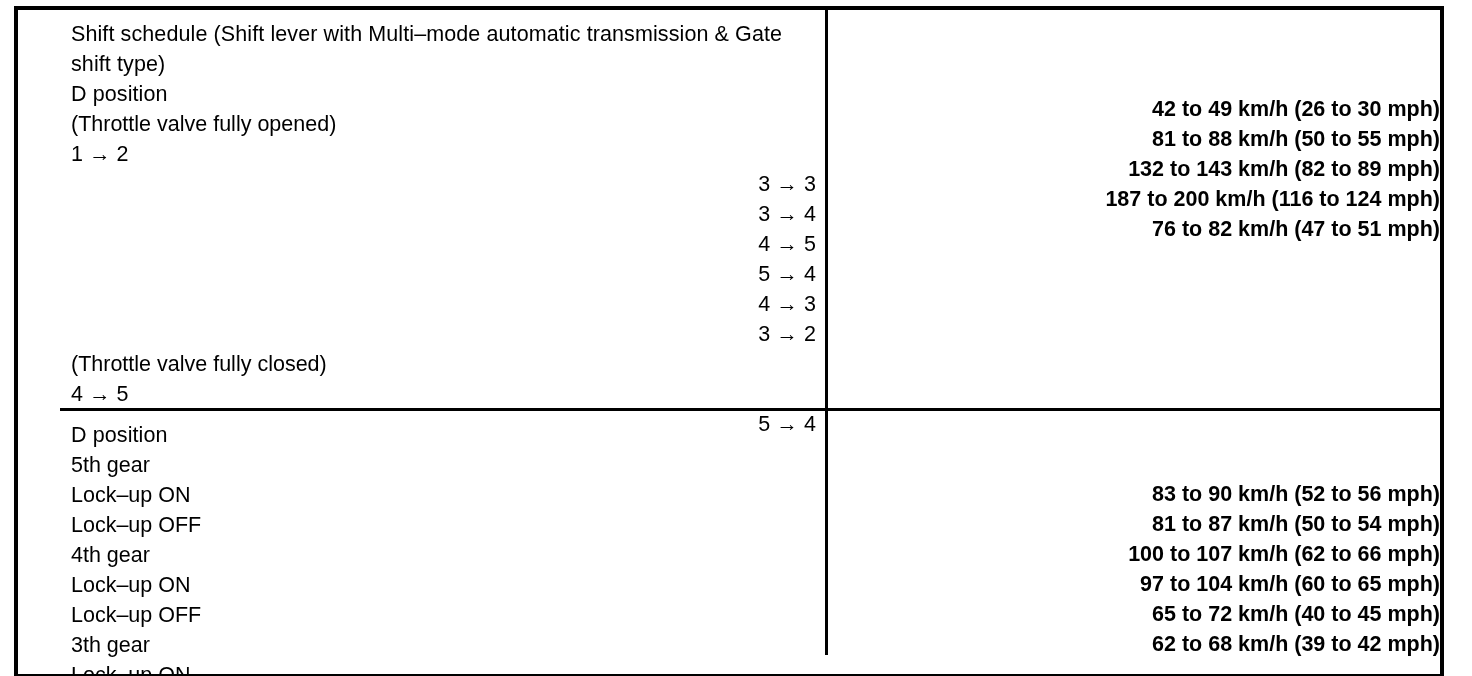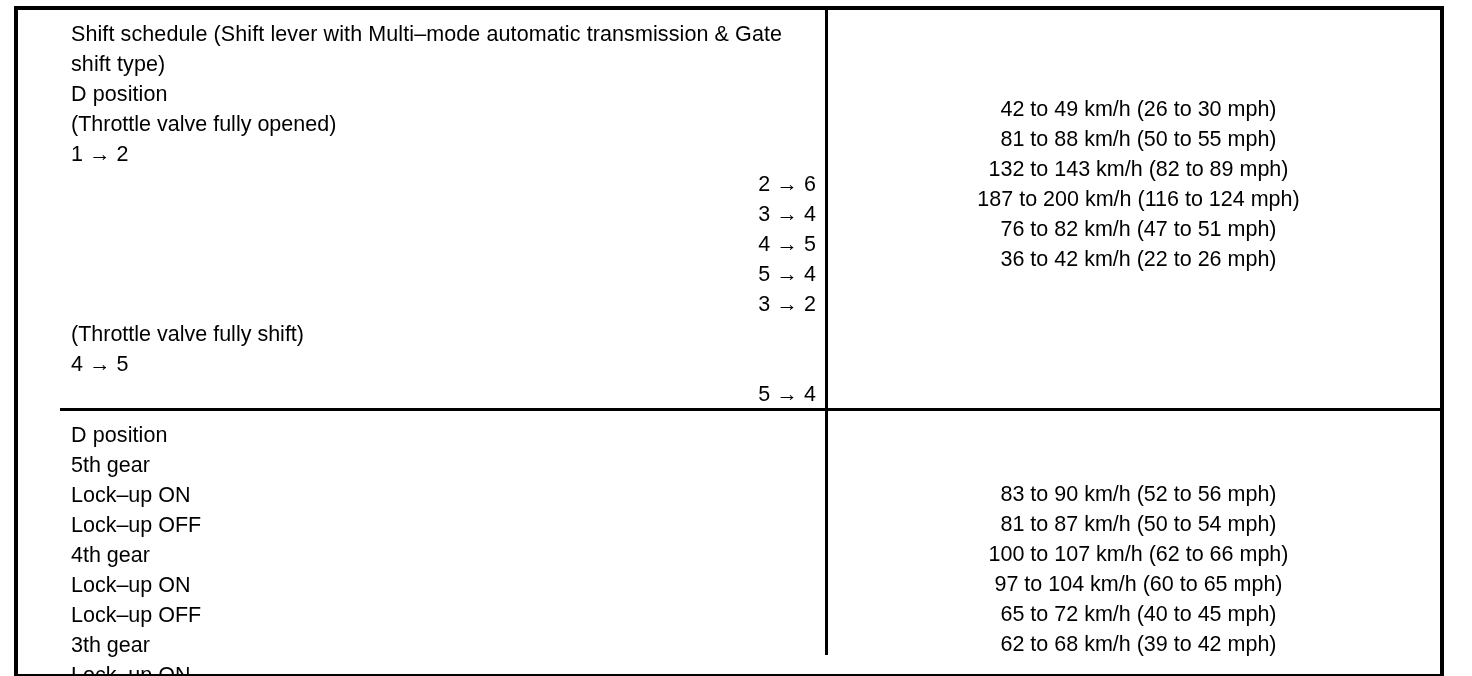--- a/index.html
+++ b/index.html
@@ -94,21 +94,22 @@
     line-height: 30px;
     white-space: nowrap;
   }
   .split-row .lbl { text-align: left; }
   .split-row .val { }
 
   .value-line {
     font-size: 21.5px;
     line-height: 30px;
     white-space: nowrap;
-    text-align: center;
+    text-align: right;
+    font-weight: bold;
   }
 
   
   .shift-left-block { padding-top: 9px; }
   .shift-right-block { padding-top: 84px; }
 
   .lockup-left-block { padding-top: 9px; }
   .lockup-right-block { padding-top: 68px; }
 </style>
 </head>
@@ -126,44 +127,44 @@
 
           <div class="line line--left">shift type)</div>
 
           <div class="line line--left">D position</div>
 
           <div class="split-row">
             <span class="lbl">(Throttle valve fully opened)</span>
             <span class="val">1 → 2</span>
           </div>
 
-          <div class="line line--right-in-left-col">2 → 6</div>
+          <div class="line line--right-in-left-col">3 → 3</div>
           <div class="line line--right-in-left-col">3 → 4</div>
           <div class="line line--right-in-left-col">4 → 5</div>
           <div class="line line--right-in-left-col">5 → 4</div>
+          <div class="line line--right-in-left-col">4 → 3</div>
           <div class="line line--right-in-left-col">3 → 2</div>
 
           <div class="split-row">
-            <span class="lbl">(Throttle valve fully shift)</span>
+            <span class="lbl">(Throttle valve fully closed)</span>
             <span class="val">4 → 5</span>
           </div>
 
           <div class="line line--right-in-left-col">5 → 4</div>
 
         </div>
       </div>
 
       <div class="col-right">
         <div class="shift-right-block">
           <div class="value-line">42 to 49 km/h (26 to 30 mph)</div>
           <div class="value-line">81 to 88 km/h (50 to 55 mph)</div>
           <div class="value-line">132 to 143 km/h (82 to 89 mph)</div>
           <div class="value-line">187 to 200 km/h (116 to 124 mph)</div>
           <div class="value-line">76 to 82 km/h (47 to 51 mph)</div>
-          <div class="value-line">36 to 42 km/h (22 to 26 mph)</div>
         </div>
       </div>
 
     </div>
 
     <div class="section section--lockup">
 
       <div class="col-left">
         <div class="lockup-left-block">
 

